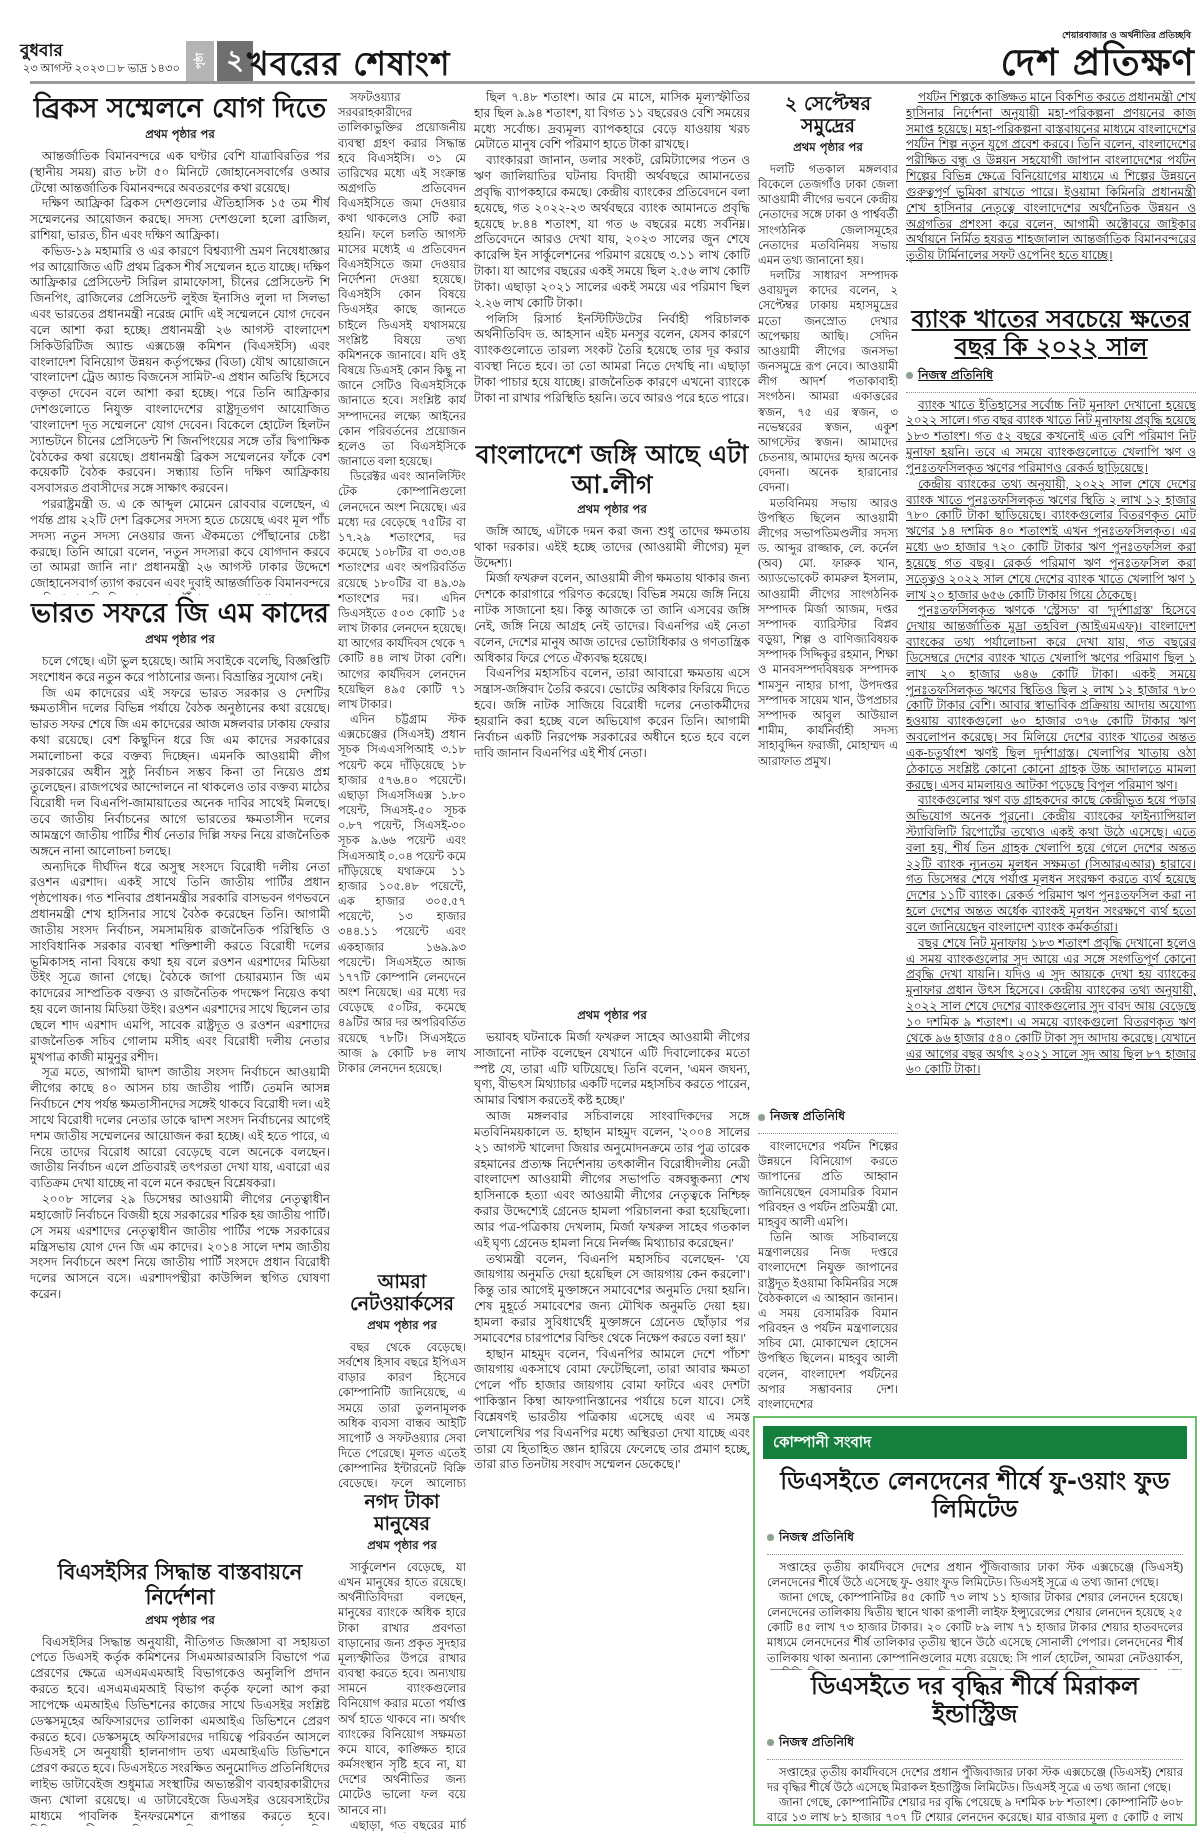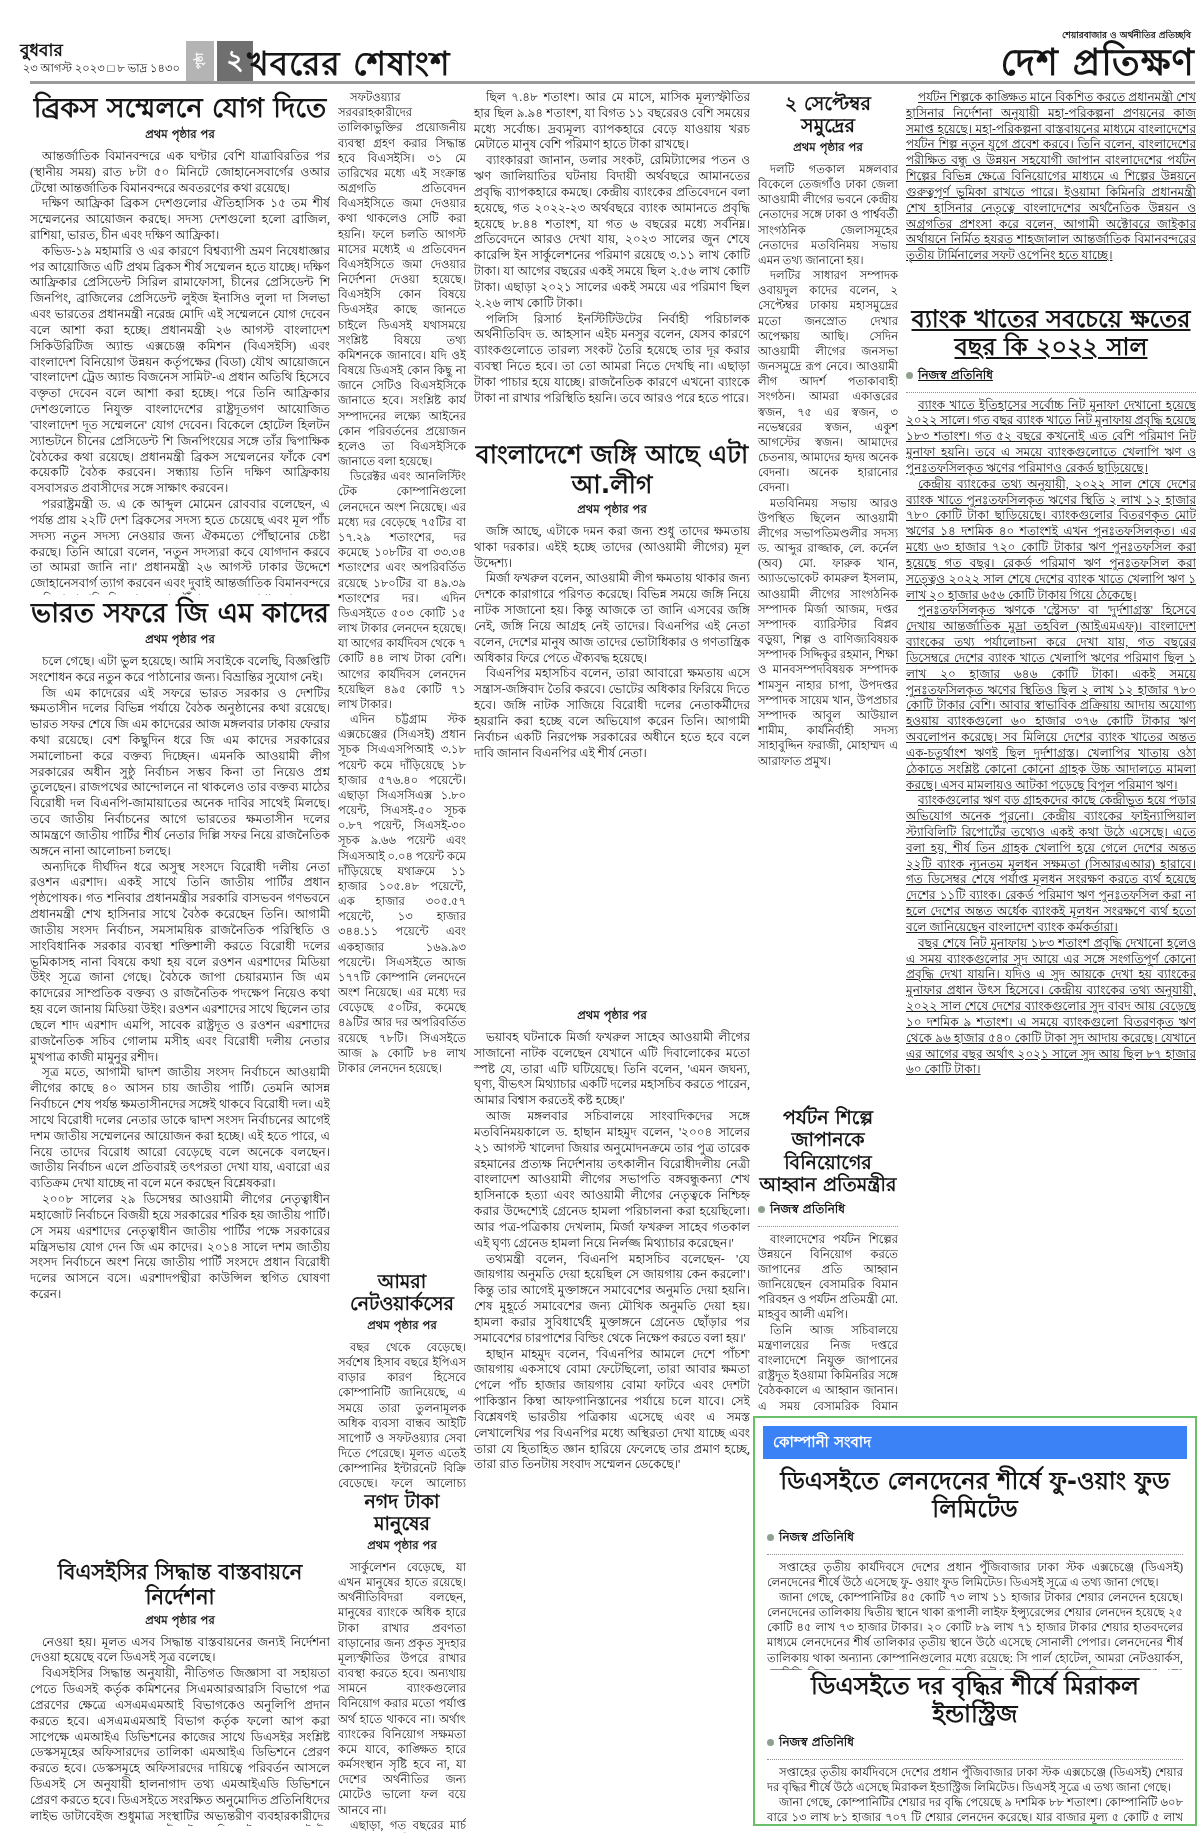--- a/index.html
+++ b/index.html
@@ -35,21 +35,21 @@
   .hl-21 { font-size:21px; } .hl-19 { font-size:19px; }
   .cont-label { text-align:center; font-size:11.5px; font-weight:bold; padding:1px 0 4px 0; font-family:"DejaVu Sans",sans-serif; }
   .byline { display:flex; align-items:center; gap:5px; font-size:12px; font-weight:bold; padding:3px 0 2px 0; font-family:"DejaVu Sans",sans-serif; }
   .byline.dotted { border-bottom:1px dotted #8f8f8f; margin-bottom:5px; padding-bottom:6px; }
   .dot { width:7px; height:7px; border-radius:50%; background:#8fa08f; display:inline-block; flex:0 0 auto; }
   .body p { font-size:12px; line-height:1.32; text-align:justify; text-indent:12px; margin:0; }
   .c2 .body p, .c4 .body p { font-size:11.5px; }
 
   
   .cbox { position:absolute; left:753px; top:1416px; width:444px; height:410px; border:2px solid #6abf69; background:#ffffff; padding:0 12px 8px 12px; overflow:hidden; }
-  .cbox-header { margin:8px -4px 6px -4px; background:#3b82f6; color:#ffffff; font-size:15px; font-weight:bold;
+  .cbox-header { margin:8px -4px 6px -4px; background:#15803d; color:#ffffff; font-size:15px; font-weight:bold;
                  font-family:"DejaVu Sans",sans-serif; padding:4px 10px; }
   .cbox .hl { font-size:24px; }
   .cbox .body p { font-size:11.5px; }
 </style>
 </head>
 <body>
 
 <div class="page">
 
   <div class="hdr-day">বুধবার</div>
@@ -82,21 +82,20 @@
         <p>জি এম কাদেরের এই সফরে ভারত সরকার ও দেশটির ক্ষমতাসীন দলের বিভিন্ন পর্যায়ে বৈঠক অনুষ্ঠানের কথা রয়েছে। ভারত সফর শেষে জি এম কাদেরের আজ মঙ্গলবার ঢাকায় ফেরার কথা রয়েছে। বেশ কিছুদিন ধরে জি এম কাদের সরকারের সমালোচনা করে বক্তব্য দিচ্ছেন। এমনকি আওয়ামী লীগ সরকারের অধীন সুষ্ঠু নির্বাচন সম্ভব কিনা তা নিয়েও প্রশ্ন তুলেছেন। রাজপথের আন্দোলনে না থাকলেও তার বক্তব্য মাঠের বিরোধী দল বিএনপি-জামায়াতের অনেক দাবির সাথেই মিলছে। তবে জাতীয় নির্বাচনের আগে ভারতের ক্ষমতাসীন দলের আমন্ত্রণে জাতীয় পার্টির শীর্ষ নেতার দিল্লি সফর নিয়ে রাজনৈতিক অঙ্গনে নানা আলোচনা চলছে।</p>
         <p>অন্যদিকে দীর্ঘদিন ধরে অসুস্থ সংসদে বিরোধী দলীয় নেতা রওশন এরশাদ। একই সাথে তিনি জাতীয় পার্টির প্রধান পৃষ্ঠপোষক। গত শনিবার প্রধানমন্ত্রীর সরকারি বাসভবন গণভবনে প্রধানমন্ত্রী শেখ হাসিনার সাথে বৈঠক করেছেন তিনি। আগামী জাতীয় সংসদ নির্বাচন, সমসাময়িক রাজনৈতিক পরিস্থিতি ও সাংবিধানিক সরকার ব্যবস্থা শক্তিশালী করতে বিরোধী দলের ভূমিকাসহ নানা বিষয়ে কথা হয় বলে রওশন এরশাদের মিডিয়া উইং সূত্রে জানা গেছে। বৈঠকে জাপা চেয়ারম্যান জি এম কাদেরের সাম্প্রতিক বক্তব্য ও রাজনৈতিক পদক্ষেপ নিয়েও কথা হয় বলে জানায় মিডিয়া উইং। রওশন এরশাদের সাথে ছিলেন তার ছেলে শাদ এরশাদ এমপি, সাবেক রাষ্ট্রদূত ও রওশন এরশাদের রাজনৈতিক সচিব গোলাম মসীহ এবং বিরোধী দলীয় নেতার মুখপাত্র কাজী মামুনুর রশীদ।</p>
         <p>সূত্র মতে, আগামী দ্বাদশ জাতীয় সংসদ নির্বাচনে আওয়ামী লীগের কাছে ৪০ আসন চায় জাতীয় পার্টি। তেমনি আসন্ন নির্বাচনে শেষ পর্যন্ত ক্ষমতাসীনদের সঙ্গেই থাকবে বিরোধী দল। এই সাথে বিরোধী দলের নেতার ডাকে দ্বাদশ সংসদ নির্বাচনের আগেই দশম জাতীয় সম্মেলনের আয়োজন করা হচ্ছে। এই হতে পারে, এ নিয়ে তাদের বিরোধ আরো বেড়েছে বলে অনেকে বলছেন। জাতীয় নির্বাচন এলে প্রতিবারই তৎপরতা দেখা যায়, এবারো এর ব্যতিক্রম দেখা যাচ্ছে না বলে মনে করছেন বিশ্লেষকরা।</p>
         <p>২০০৮ সালের ২৯ ডিসেম্বর আওয়ামী লীগের নেতৃত্বাধীন মহাজোট নির্বাচনে বিজয়ী হয়ে সরকারের শরিক হয় জাতীয় পার্টি। সে সময় এরশাদের নেতৃত্বাধীন জাতীয় পার্টির পক্ষে সরকারের মন্ত্রিসভায় যোগ দেন জি এম কাদের। ২০১৪ সালে দশম জাতীয় সংসদ নির্বাচনে অংশ নিয়ে জাতীয় পার্টি সংসদে প্রধান বিরোধী দলের আসনে বসে। এরশাদপন্থীরা কাউন্সিল স্থগিত ঘোষণা করেন।</p>
       </div>
     </article>
     <article class="art" style="height:268px">
       <h2 class="hl hl-21">বিএসইসির সিদ্ধান্ত বাস্তবায়নে নির্দেশনা</h2>
       <div class="cont-label">প্রথম পৃষ্ঠার পর</div>
       <div class="body">
-        <p>নেওয়া হয়। মূলত এসব সিদ্ধান্ত বাস্তবায়নের জন্যই নির্দেশনা দেওয়া হয়েছে বলে ডিএসই সূত্র বলেছে।</p>
         <p>বিএসইসির সিদ্ধান্ত অনুযায়ী, নীতিগত জিজ্ঞাসা বা সহায়তা পেতে ডিএসই কর্তৃক কমিশনের সিএমআরআরসি বিভাগে পত্র প্রেরণের ক্ষেত্রে এসএমএমআই বিভাগকেও অনুলিপি প্রদান করতে হবে। এসএমএমআই বিভাগ কর্তৃক ফলো আপ করা সাপেক্ষে এমআইএ ডিভিশনের কাজের সাথে ডিএসইর সংশ্লিষ্ট ডেস্কসমূহের অফিসারদের তালিকা এমআইএ ডিভিশনে প্রেরণ করতে হবে। ডেস্কসমূহে অফিসারদের দায়িত্বে পরিবর্তন আসলে ডিএসই সে অনুযায়ী হালনাগাদ তথ্য এমআইএডি ডিভিশনে প্রেরণ করতে হবে। ডিএসইতে সংরক্ষিত অনুমোদিত প্রতিনিধিদের লাইভ ডাটাবেইজ শুধুমাত্র সংস্থাটির অভ্যন্তরীণ ব্যবহারকারীদের জন্য খোলা রয়েছে। এ ডাটাবেইজে ডিএসইর ওয়েবসাইটের মাধ্যমে পাবলিক ইনফরমেশনে রূপান্তর করতে হবে। বিনিয়োগকারীদের সমন্বিত গ্রাহক হিসাবে জমাকৃত অর্থ এবং বিও হিসাবে রক্ষিত সিকিউরিটিজ এর নিরাপত্তা নিশ্চিত করার লক্ষ্যে ব্রোকার ও ডিলারদের অসংশোধনযোগ্য ব্যাক অফিস সফটওয়্যার চালুর বিষয়ে</p>
       </div>
     </article>
   </div>
 
   <div class="col c2">
     <article class="art" style="height:1178px">
       <div class="body">
         <p>সফটওয়্যার সরবরাহকারীদের তালিকাভুক্তির প্রয়োজনীয় ব্যবস্থা গ্রহণ করার সিদ্ধান্ত হবে বিএসইসি। ৩১ মে তারিখের মধ্যে এই সংক্রান্ত অগ্রগতি প্রতিবেদন বিএসইসিতে জমা দেওয়ার কথা থাকলেও সেটি করা হয়নি। ফলে চলতি আগস্ট মাসের মধ্যেই এ প্রতিবেদন বিএসইসিতে জমা দেওয়ার নির্দেশনা দেওয়া হয়েছে। বিএসইসি কোন বিষয়ে ডিএসইর কাছে জানতে চাইলে ডিএসই যথাসময়ে সংশ্লিষ্ট বিষয়ে তথ্য কমিশনকে জানাবে। যদি ওই বিষয়ে ডিএসই কোন কিছু না জানে সেটিও বিএসইসিকে জানাতে হবে। সংশ্লিষ্ট কার্য সম্পাদনের লক্ষ্যে আইনের কোন পরিবর্তনের প্রয়োজন হলেও তা বিএসইসিকে জানাতে বলা হয়েছে।</p>
         <p>ডিরেক্টর এবং আনলিস্টিং টেক কোম্পানিগুলো লেনদেনে অংশ নিয়েছে। এর মধ্যে দর বেড়েছে ৭৫টির বা ১৭.২৯ শতাংশের, দর কমেছে ১০৮টির বা ৩৩.৩৪ শতাংশের এবং অপরিবর্তিত রয়েছে ১৮০টির বা ৪৯.৩৯ শতাংশের দর। এদিন ডিএসইতে ৫০৩ কোটি ১৫ লাখ টাকার লেনদেন হয়েছে। যা আগের কার্যদিবস থেকে ৭ কোটি ৪৪ লাখ টাকা বেশি। আগের কার্যদিবস লেনদেন হয়েছিল ৪৯৫ কোটি ৭১ লাখ টাকার।</p>
@@ -152,21 +151,20 @@
     <article class="art" style="height:1014px">
       <h2 class="hl hl-19">২ সেপ্টেম্বর সমুদ্রের</h2>
       <div class="cont-label">প্রথম পৃষ্ঠার পর</div>
       <div class="body">
         <p>দলটি গতকাল মঙ্গলবার বিকেলে তেজগাঁও ঢাকা জেলা আওয়ামী লীগের ভবনে কেন্দ্রীয় নেতাদের সঙ্গে ঢাকা ও পার্শ্ববর্তী সাংগঠনিক জেলাসমূহের নেতাদের মতবিনিময় সভায় এমন তথ্য জানানো হয়।</p>
         <p>দলটির সাধারণ সম্পাদক ওবায়দুল কাদের বলেন, ২ সেপ্টেম্বর ঢাকায় মহাসমুদ্রের মতো জনস্রোত দেখার অপেক্ষায় আছি। সেদিন আওয়ামী লীগের জনসভা জনসমুদ্রে রূপ নেবে। আওয়ামী লীগ আদর্শ পতাকাবাহী সংগঠন। আমরা একাত্তরের স্বজন, ৭৫ এর স্বজন, ৩ নভেম্বরের স্বজন, একুশ আগস্টের স্বজন। আমাদের চেতনায়, আমাদের হৃদয় অনেক বেদনা। অনেক হারানোর বেদনা।</p>
         <p>মতবিনিময় সভায় আরও উপস্থিত ছিলেন আওয়ামী লীগের সভাপতিমণ্ডলীর সদস্য ড. আব্দুর রাজ্জাক, লে. কর্নেল (অব) মো. ফারুক খান, অ্যাডভোকেট কামরুল ইসলাম, আওয়ামী লীগের সাংগঠনিক সম্পাদক মির্জা আজম, দপ্তর সম্পাদক ব্যারিস্টার বিপ্লব বড়ুয়া, শিল্প ও বাণিজ্যবিষয়ক সম্পাদক সিদ্দিকুর রহমান, শিক্ষা ও মানবসম্পদবিষয়ক সম্পাদক শামসুন নাহার চাপা, উপদপ্তর সম্পাদক সায়েম খান, উপপ্রচার সম্পাদক আবুল আউয়াল শামীম, কার্যনির্বাহী সদস্য সাহাবুদ্দিন ফরাজী, মোহাম্মদ এ আরাফাত প্রমুখ।</p>
       </div>
     </article>
     <article class="art" style="height:306px">
-      <h2 class="hl hl-19">পর্যটন শিল্পে জাপানকে বিনিয়োগের আহ্বান প্রতিমন্ত্রীর</h2>
       <div class="byline dotted">
         <span class="dot"></span>
         <span>নিজস্ব প্রতিনিধি</span>
       </div>
       <div class="body">
         <p>বাংলাদেশের পর্যটন শিল্পের উন্নয়নে বিনিয়োগ করতে জাপানের প্রতি আহ্বান জানিয়েছেন বেসামরিক বিমান পরিবহন ও পর্যটন প্রতিমন্ত্রী মো. মাহবুব আলী এমপি।</p>
         <p>তিনি আজ সচিবালয়ে মন্ত্রণালয়ের নিজ দপ্তরে বাংলাদেশে নিযুক্ত জাপানের রাষ্ট্রদূত ইওয়ামা কিমিনরির সঙ্গে বৈঠককালে এ আহ্বান জানান। এ সময় বেসামরিক বিমান পরিবহন ও পর্যটন মন্ত্রণালয়ের সচিব মো. মোকাম্মেল হোসেন উপস্থিত ছিলেন। মাহবুব আলী বলেন, বাংলাদেশ পর্যটনের অপার সম্ভাবনার দেশ। বাংলাদেশের</p>
       </div>
     </article>
   </div>

